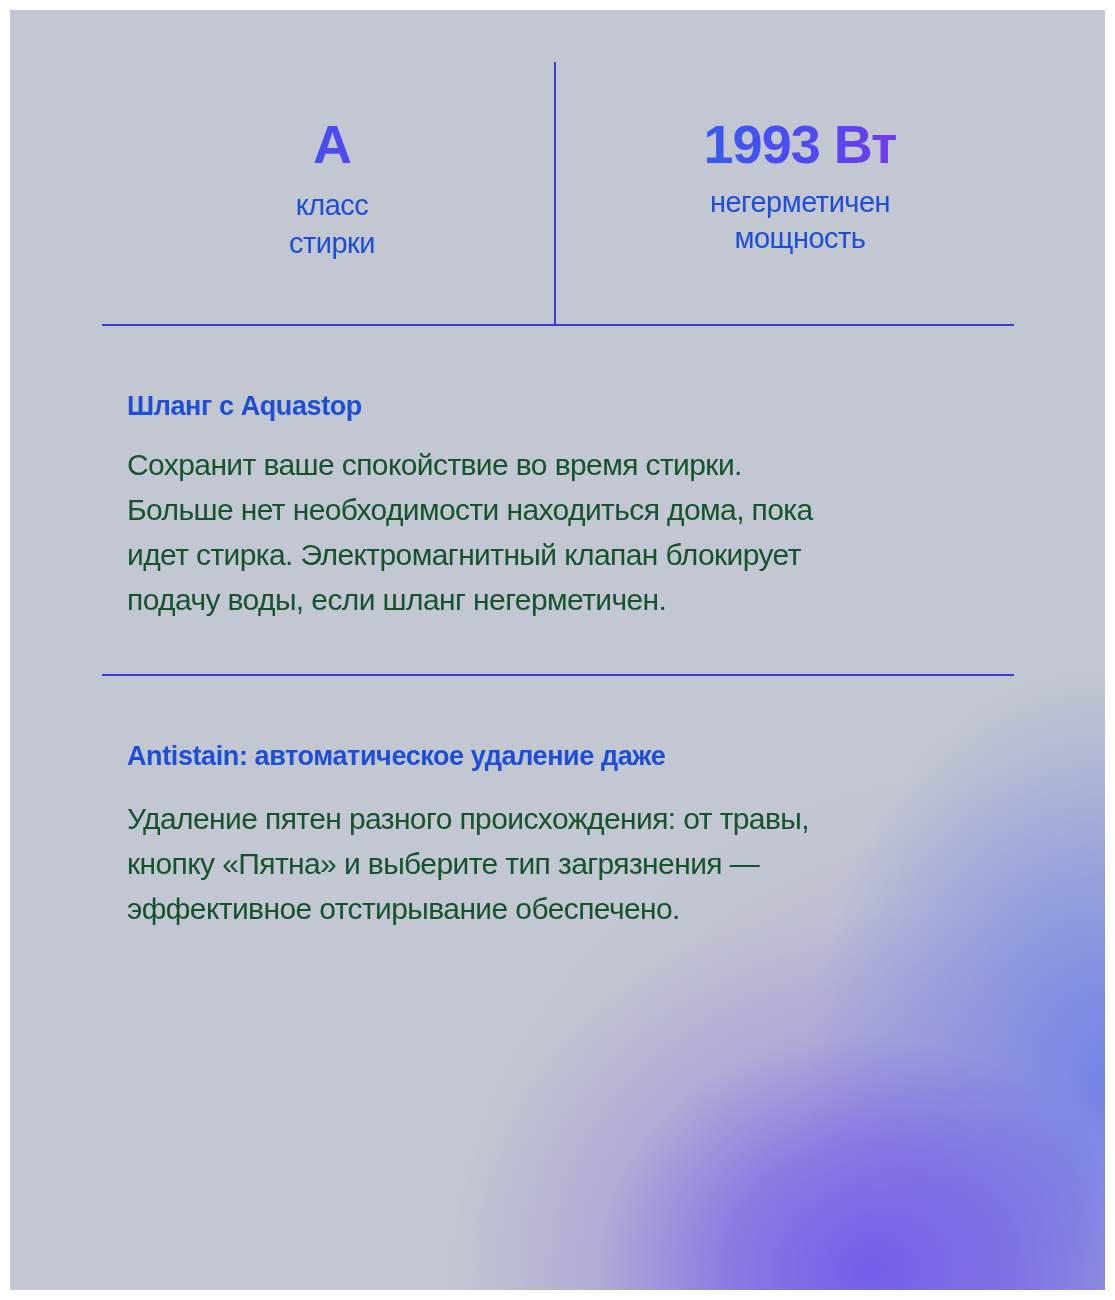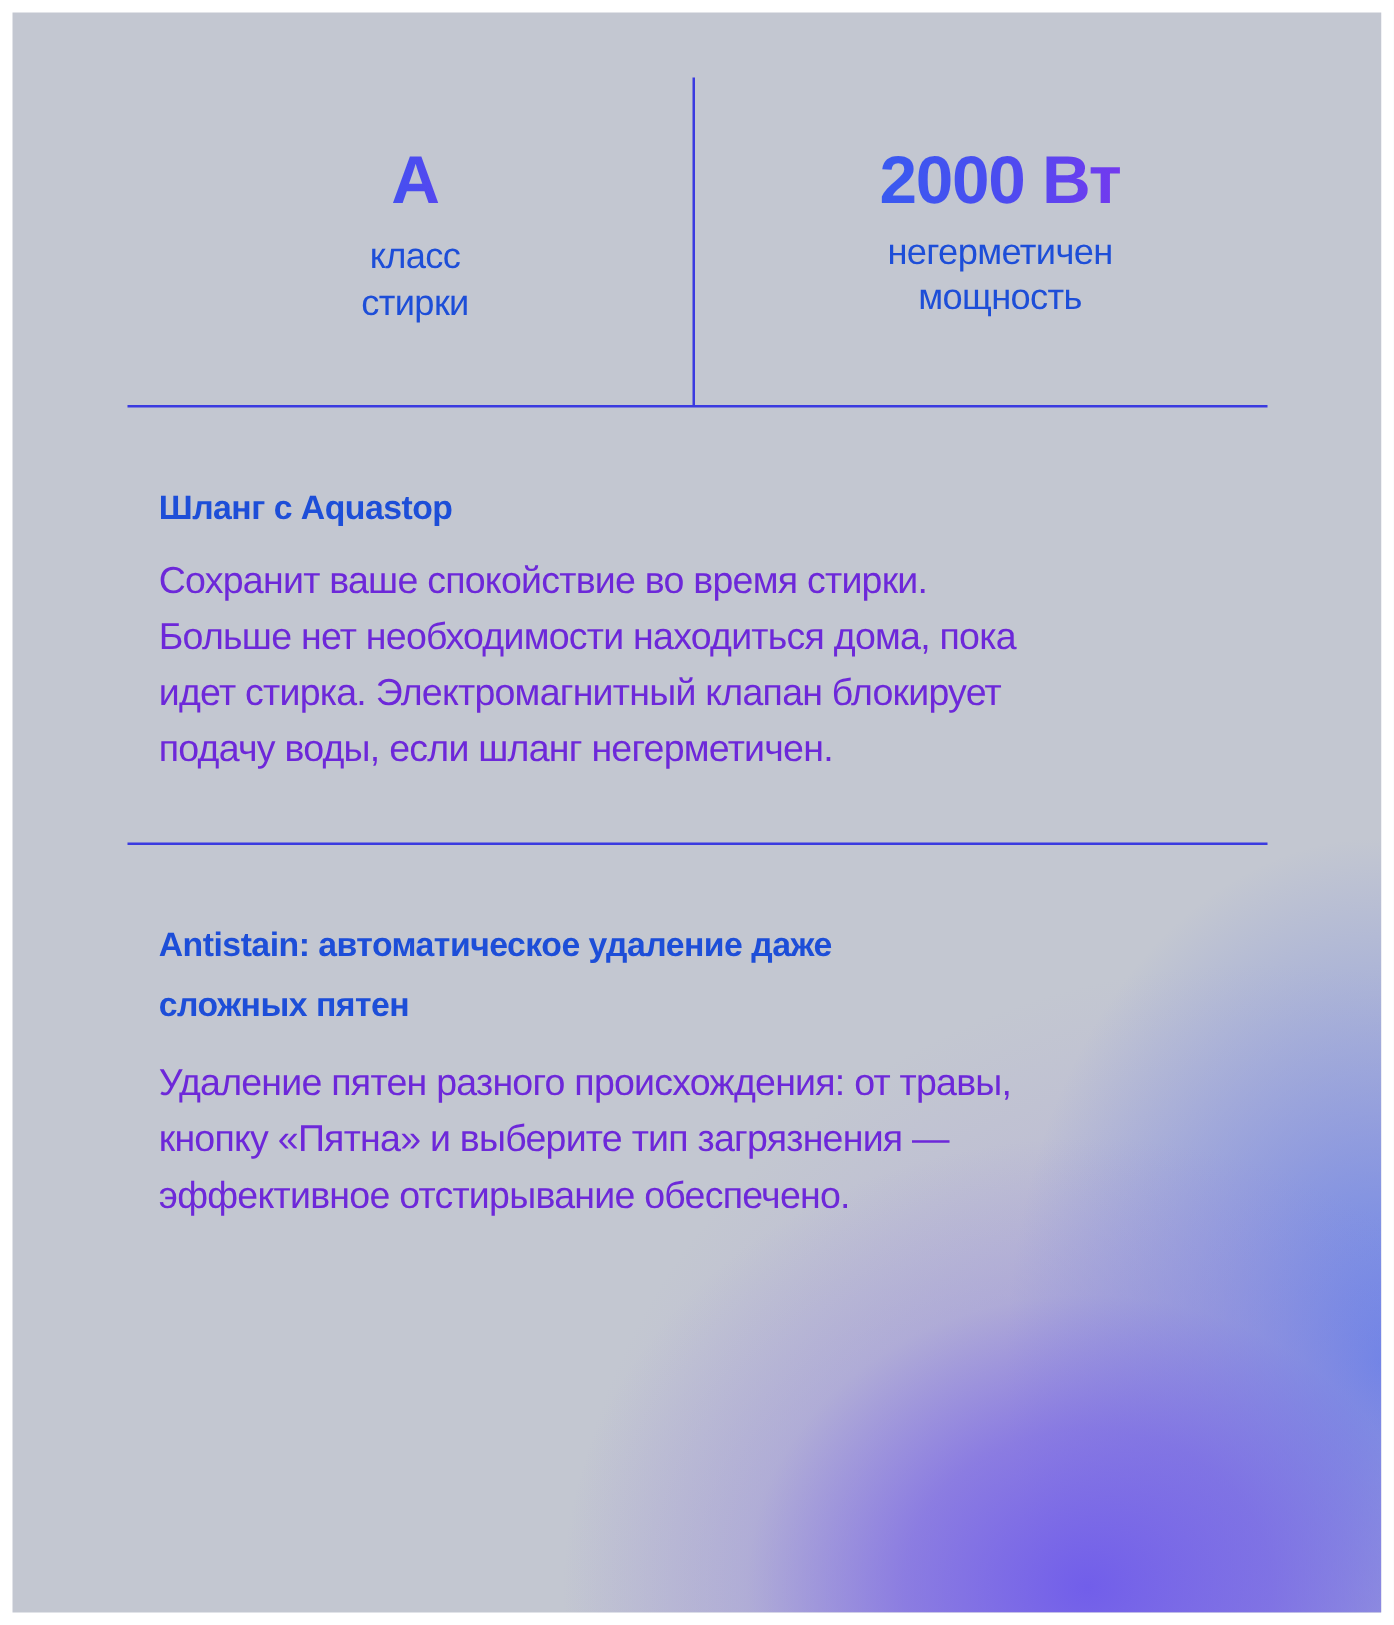--- a/index.html
+++ b/index.html
@@ -86,21 +86,21 @@
       font-weight: 700;
       line-height: 48px;
       letter-spacing: -0.4px;
       color: #1d4ed8;
     }
     .section p {
       margin: 0;
       font-size: 30px;
       line-height: 45px;
       letter-spacing: -0.6px;
-      color: #6d28d9;
+      color: #14532d;
     }
     .sec1 { top: 372px; }
     .sec1 p { margin-top: 12px; }
     .sec2 { top: 722px; }
     .sec2 p { margin-top: 16px; }
   </style>
 </head>
 <body>
 
 <div class="card">
@@ -111,21 +111,21 @@
 
     <div class="stat stat-left">
       <div class="stat-value">A</div>
       <div class="stat-label">
         <div>класс</div>
         <div>стирки</div>
       </div>
     </div>
 
     <div class="stat stat-right">
-      <div class="stat-value">2000 Вт</div>
+      <div class="stat-value">1993 Вт</div>
       <div class="stat-label">
         <div>негерметичен</div>
         <div>мощность</div>
       </div>
     </div>
   </div>
 
   <div class="hline" style="left:92px; top:314px; width:912px;"></div>
 
   <div class="section sec1">
@@ -136,21 +136,20 @@
       <span style="display:block">идет стирка. Электромагнитный клапан блокирует</span>
       <span style="display:block">подачу воды, если шланг негерметичен.</span>
     </p>
   </div>
 
   <div class="hline" style="left:92px; top:664px; width:912px;"></div>
 
   <div class="section sec2">
     <h2>
       <span style="display:block">Antistain: автоматическое удаление даже</span>
-      <span style="display:block">сложных пятен</span>
     </h2>
     <p>
       <span style="display:block">Удаление пятен разного происхождения: от травы,</span>
       <span style="display:block">кнопку «Пятна» и выберите тип загрязнения —</span>
       <span style="display:block">эффективное отстирывание обеспечено.</span>
     </p>
   </div>
 </div>
 
 </body></html>

